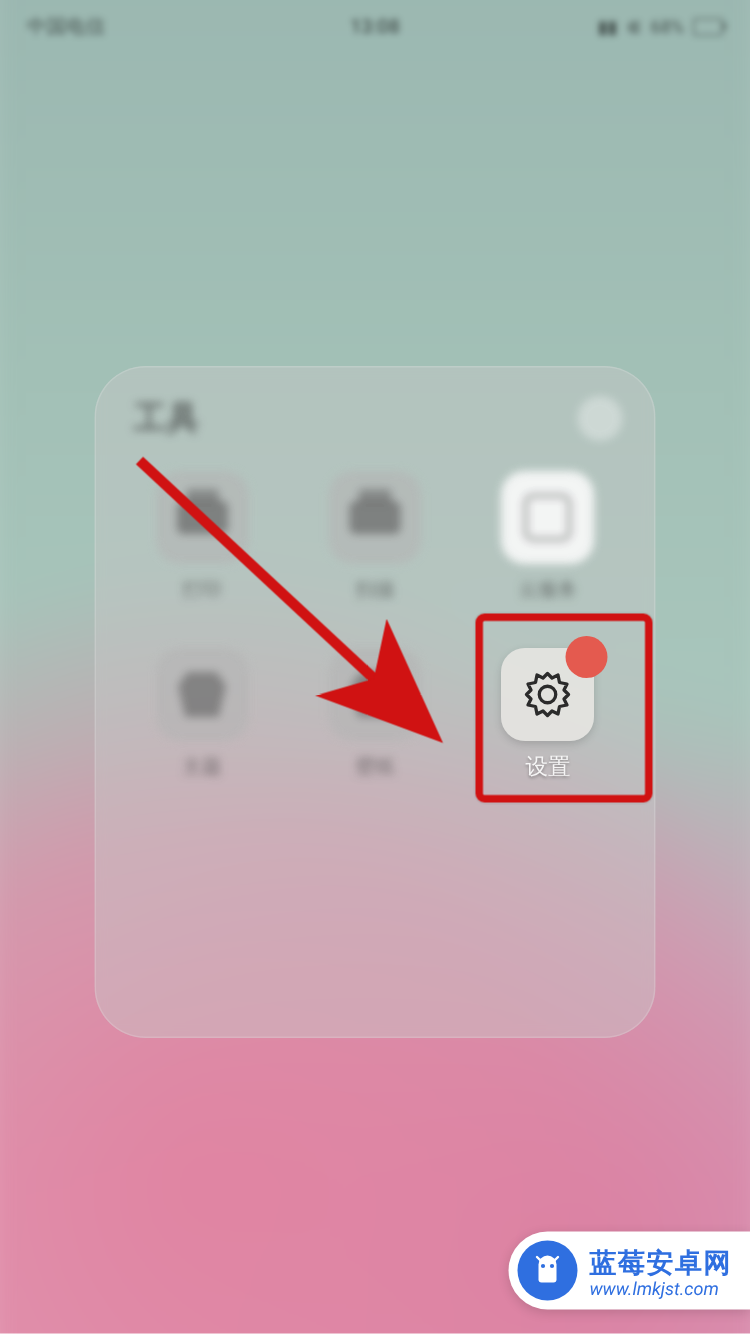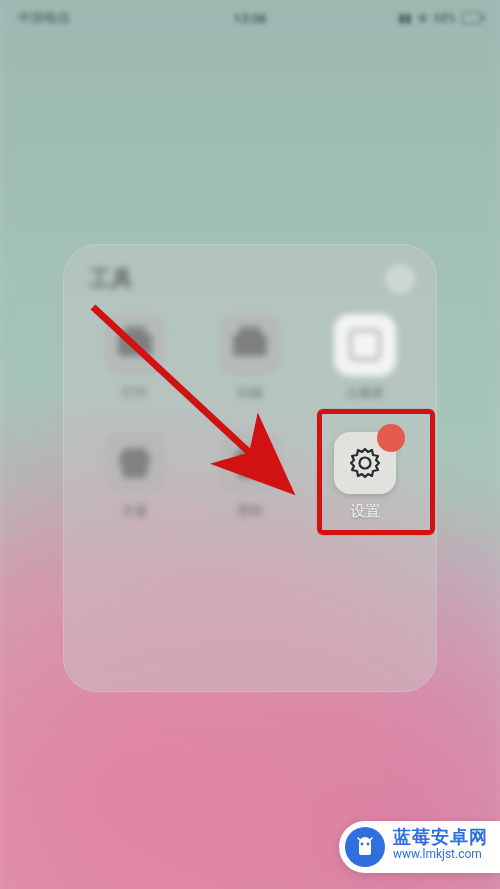--- a/index.html
+++ b/index.html
@@ -154,40 +154,40 @@
     width: 260px;
     height: 230px;
     pointer-events: none;
   }
 
   .watermark {
     position: absolute;
     right: 0;
     bottom: 16px;
     display: flex;
-    align-items: flex-start;
+    align-items: flex-end;
     background: #ffffff;
     border-top-left-radius: 30px;
     border-bottom-left-radius: 30px;
     padding: 6px 12px 6px 6px;
     box-shadow: 0 2px 8px rgba(0,0,0,0.15);
   }
   .watermark .logo {
     width: 40px;
     height: 40px;
     border-radius: 50%;
     background: #2f6fe0;
     display: flex;
     align-items: center;
     justify-content: center;
     margin-right: 8px;
   }
   .watermark .txt { display: flex; flex-direction: column; line-height: 1.15; }
   .watermark .brand { font-size: 18px; font-weight: 700; color: #2f6fe0; letter-spacing: 1px; }
-  .watermark .url { font-size: 12px; color: #2f6fe0; }
+  .watermark .url { font-size: 12px; color: #2f6fe0; font-style: italic; }
 
   .printer-shape {
     width: 34px; height: 22px; background: rgba(90,90,90,0.6); border-radius: 4px;
     position: relative;
   }
   .printer-shape::before {
     content:""; position:absolute; top:-8px; left:6px; width:22px; height:10px; background: rgba(90,90,90,0.5); border-radius:3px;
   }
   .cloth-shape {
     width: 32px; height: 30px; background: rgba(90,90,90,0.55);

